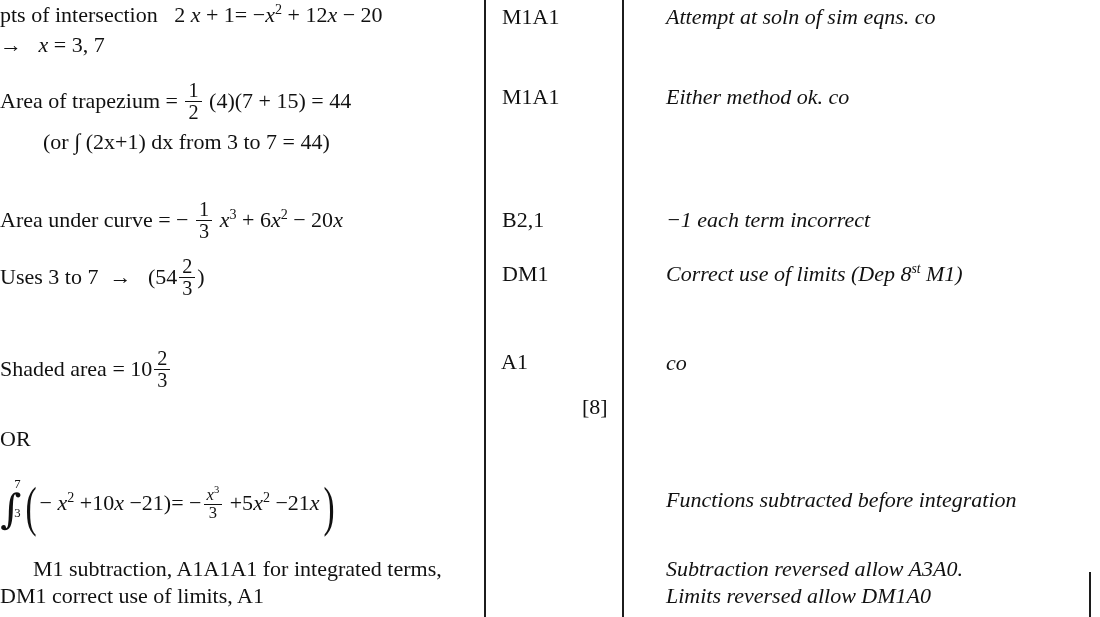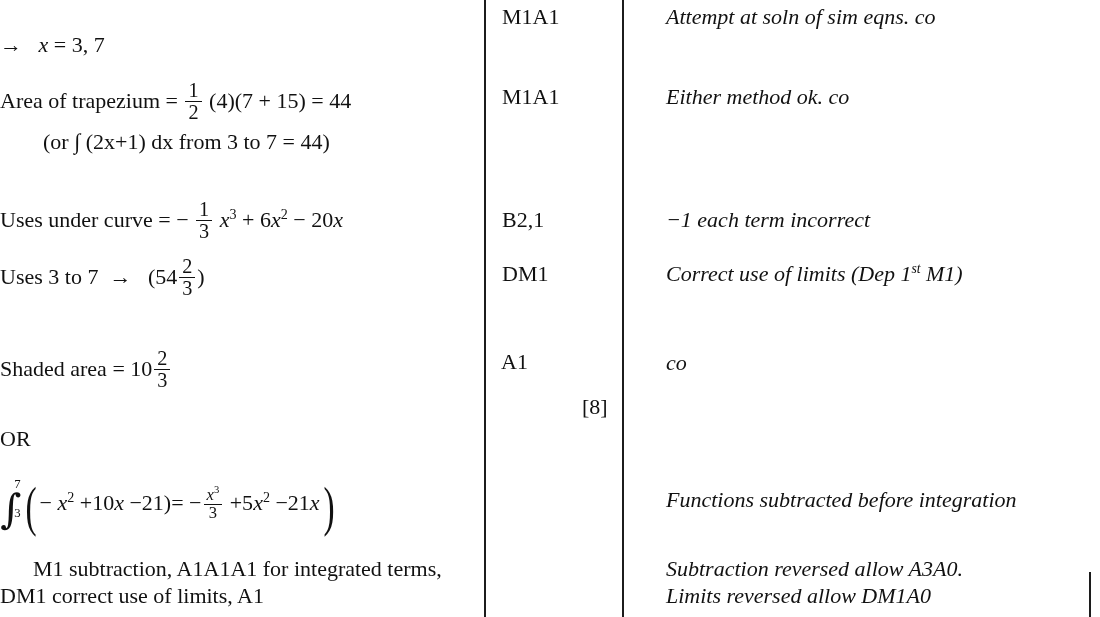--- a/index.html
+++ b/index.html
@@ -122,40 +122,45 @@
 <body>
 
 <div class="sheet">
 
   <div class="vrule" id="rule-work-marks"></div>
   <div class="vrule" id="rule-marks-comments"></div>
   <div class="vrule" id="rule-right-edge"></div>
 
   <div class="col" id="col-working">
 
+    <div class="line" id="w-line-intersection">
+      <span>pts of intersection</span>&nbsp;&nbsp;
+      <span>2&nbsp;<span class="mi">x</span> + 1=</span>
+      <span>−<span class="mi">x</span><sup>2</sup> + 12<span class="mi">x</span> − 20</span>
+    </div>
 
     <div class="line" id="w-line-roots">
       <span>→</span>&nbsp;&nbsp;
       <span class="mi">x</span>
       <span>=</span>
       <span>3, 7</span>
     </div>
 
     <div class="line" id="w-line-trapezium">
       <span>Area of trapezium =</span>
       <span class="frac"><span class="num">1</span><span class="den">2</span></span>
       <span>(4)(7 + 15) = 44</span>
     </div>
 
     <div class="line" id="w-line-alt-integral">
       <span>(or ∫ (2x+1) dx from 3 to 7 = 44)</span>
     </div>
 
     <div class="line" id="w-line-area-curve">
-      <span>Uses under curve =</span>
+      <span>Area under curve =</span>
       <span>−</span>
       <span class="frac"><span class="num">1</span><span class="den">3</span></span>
       <span><span class="mi">x</span><sup>3</sup> + 6<span class="mi">x</span><sup>2</sup> − 20<span class="mi">x</span></span>
     </div>
 
     <div class="line" id="w-line-uses-limits">
       <span>Uses 3 to 7</span>&nbsp;
       <span>→</span>&nbsp;&nbsp;
       <span>(</span><span>54</span><span class="frac"><span class="num">2</span><span class="den">3</span></span><span>)</span>
     </div>
@@ -181,20 +186,20 @@
     <div class="line" id="m-line-3">B2,1</div>
     <div class="line" id="m-line-4">DM1</div>
     <div class="line" id="m-line-5">A1</div>
     <div class="line" id="m-total">[8]</div>
   </div>
 
   <div class="col" id="col-comments">
     <div class="line" id="c-line-1">Attempt at soln of sim eqns. co</div>
     <div class="line" id="c-line-2">Either method ok. co</div>
     <div class="line" id="c-line-3">−1 each term incorrect</div>
-    <div class="line" id="c-line-4"><span>Correct use of limits (Dep 1</span><span class="sup-st">st</span><span> M1)</span></div>
+    <div class="line" id="c-line-4"><span>Correct use of limits (Dep 8</span><span class="sup-st">st</span><span> M1)</span></div>
     <div class="line" id="c-line-5">co</div>
     <div class="line" id="c-line-6">Functions subtracted before integration</div>
     <div class="line" id="c-line-7">Subtraction reversed allow A3A0.</div>
     <div class="line" id="c-line-8">Limits reversed allow DM1A0</div>
   </div>
 
 </div>
 
 </body></html>

